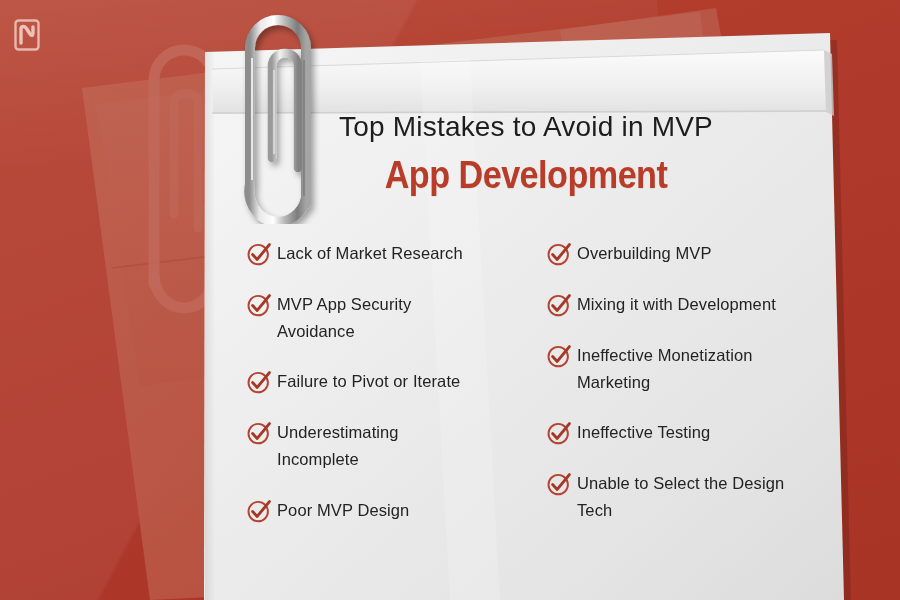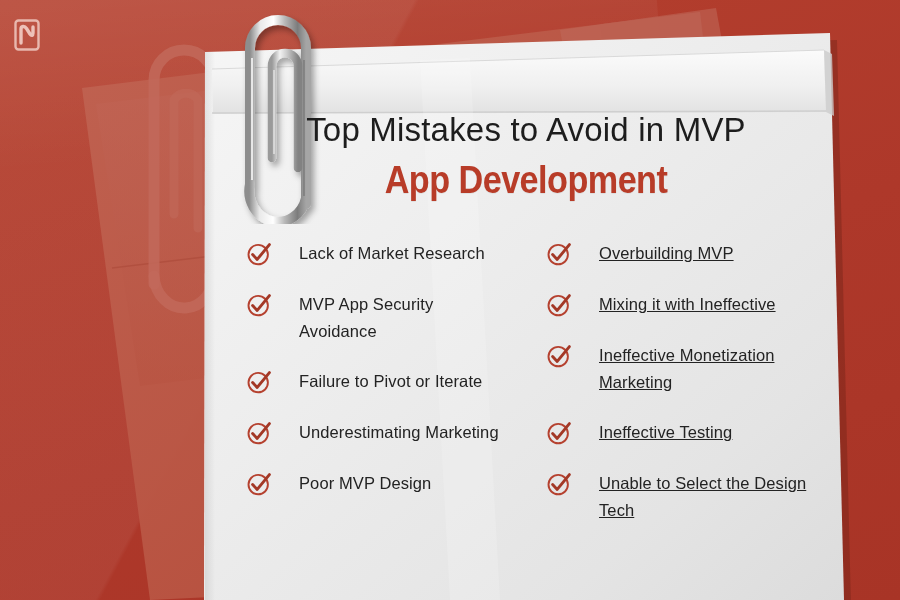--- a/index.html
+++ b/index.html
@@ -73,21 +73,21 @@
 
   .headings {
     position: absolute;
     left: 0;
     top: 112px;
     width: 640px;
     text-align: center;
   }
   .title-top {
     font-family: "Liberation Sans", sans-serif;
-    font-size: 33px;
+    font-size: 28px;
     font-weight: 400;
     letter-spacing: 0.2px;
     color: #1d1d1d;
     line-height: 1.1;
     margin: 0;
   }
   .title-main {
     font-family: "Liberation Sans", sans-serif;
     font-size: 38px;
     font-weight: 700;
@@ -108,21 +108,21 @@
     width: 600px;
     display: flex;
     gap: 0px;
   }
   .col { width: 300px; }
   .col.right { width: 300px; }
 
   .item {
     display: flex;
     align-items: flex-start;
-    gap: 27px;
+    gap: 5px;
     margin-bottom: 24px;
   }
   .item:last-child { margin-bottom: 16px; }
 
   .check-icon {
     flex: 0 0 auto;
     width: 26px;
     height: 26px;
     margin-top: 1px;
     display: block;
@@ -130,21 +130,21 @@
 
   .item-label {
     font-family: "Liberation Sans", sans-serif;
     font-size: 16.5px;
     font-weight: 400;
     color: #232323;
     line-height: 1.62;
     letter-spacing: 0.1px;
     max-width: 200px;
   }
-  .col.right .item-label { max-width: 215px; text-decoration: underline; }
+  .col.right .item-label { max-width: 215px; }
 
   
   .col.right .item { margin-bottom: 24px; }
 
   
   .clip {
     position: absolute;
     left: 228px;
     top: 8px;
     width: 120px;
@@ -305,21 +305,21 @@
             <path d="M6.6 13.6 L11.2 18.4 L23.4 3.6" fill="none" stroke="#a33826" stroke-width="2.9" stroke-linecap="round" stroke-linejoin="round"></path>
           </svg>
           <span class="item-label">Failure to Pivot or Iterate</span>
         </div>
 
         <div class="item">
           <svg class="check-icon" viewBox="0 0 26 26">
             <circle cx="12.2" cy="13.6" r="9.7" fill="none" stroke="#b5412f" stroke-width="1.9"></circle>
             <path d="M6.6 13.6 L11.2 18.4 L23.4 3.6" fill="none" stroke="#a33826" stroke-width="2.9" stroke-linecap="round" stroke-linejoin="round"></path>
           </svg>
-          <span class="item-label">Underestimating Marketing</span>
+          <span class="item-label">Underestimating Incomplete</span>
         </div>
 
         <div class="item">
           <svg class="check-icon" viewBox="0 0 26 26">
             <circle cx="12.2" cy="13.6" r="9.7" fill="none" stroke="#b5412f" stroke-width="1.9"></circle>
             <path d="M6.6 13.6 L11.2 18.4 L23.4 3.6" fill="none" stroke="#a33826" stroke-width="2.9" stroke-linecap="round" stroke-linejoin="round"></path>
           </svg>
           <span class="item-label">Poor MVP Design</span>
         </div>
 
@@ -333,21 +333,21 @@
             <path d="M6.6 13.6 L11.2 18.4 L23.4 3.6" fill="none" stroke="#a33826" stroke-width="2.9" stroke-linecap="round" stroke-linejoin="round"></path>
           </svg>
           <span class="item-label">Overbuilding MVP</span>
         </div>
 
         <div class="item">
           <svg class="check-icon" viewBox="0 0 26 26">
             <circle cx="12.2" cy="13.6" r="9.7" fill="none" stroke="#b5412f" stroke-width="1.9"></circle>
             <path d="M6.6 13.6 L11.2 18.4 L23.4 3.6" fill="none" stroke="#a33826" stroke-width="2.9" stroke-linecap="round" stroke-linejoin="round"></path>
           </svg>
-          <span class="item-label">Mixing it with Ineffective</span>
+          <span class="item-label">Mixing it with Development</span>
         </div>
 
         <div class="item">
           <svg class="check-icon" viewBox="0 0 26 26">
             <circle cx="12.2" cy="13.6" r="9.7" fill="none" stroke="#b5412f" stroke-width="1.9"></circle>
             <path d="M6.6 13.6 L11.2 18.4 L23.4 3.6" fill="none" stroke="#a33826" stroke-width="2.9" stroke-linecap="round" stroke-linejoin="round"></path>
           </svg>
           <span class="item-label">Ineffective Monetization Marketing</span>
         </div>
 

